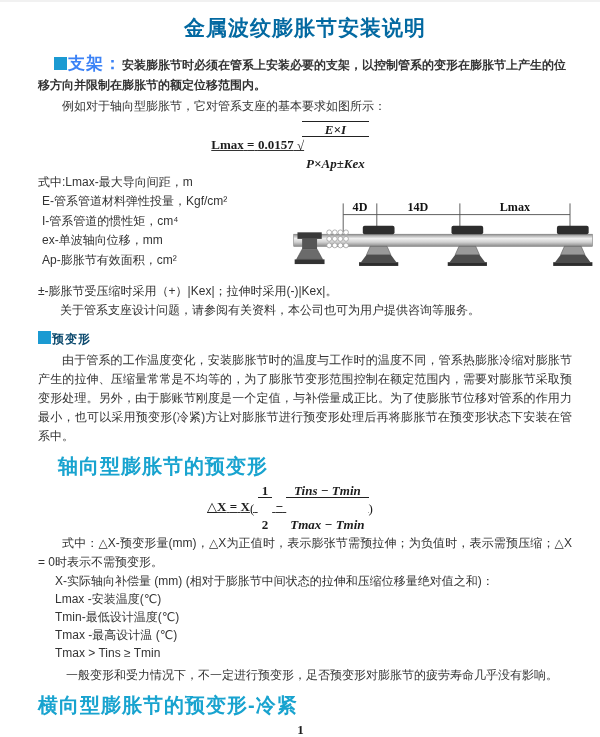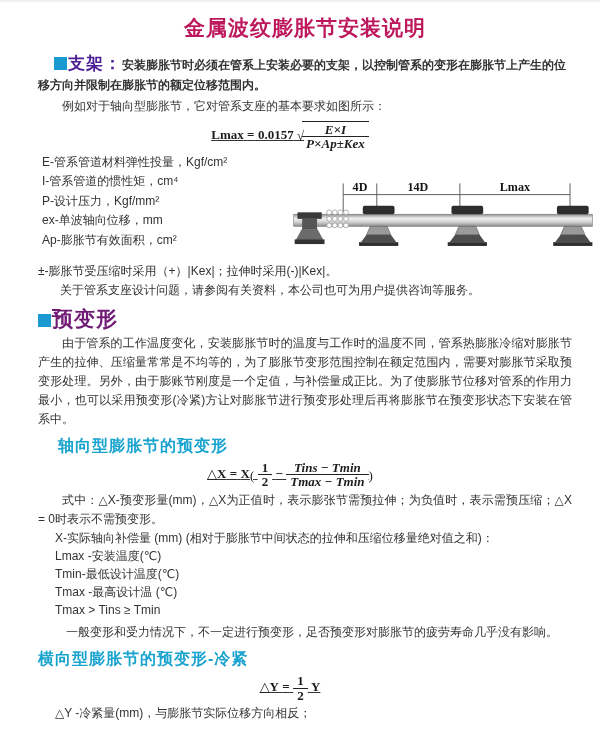--- a/index.html
+++ b/index.html
@@ -4,51 +4,51 @@
 <style>
   html,body{margin:0;padding:0;}
   body{
     width:600px;height:737px;box-sizing:border-box;overflow:hidden;
     background:#ffffff;border-top:2px solid #f1f1f1;
     font-family:"Liberation Sans","DejaVu Sans",sans-serif;
     color:#333;font-size:12px;
     padding:10px 28px 0 38px;
   }
   .title{
-    font-size:21px;font-weight:bold;color:#be185d;text-align:center;
+    font-size:21px;font-weight:bold;color:#0369a1;text-align:center;
     margin:2px 0 12px 0;letter-spacing:1px;
   }
   .support-para{margin:0;line-height:19.5px;font-weight:bold;color:#333;text-indent:16px;}
   .sec-marker{display:inline-block;width:13px;height:13px;background:#1b9ad2;vertical-align:-1px;margin-right:1px;}
-  .sec-label{color:#4c1d95;font-size:17px;font-weight:bold;letter-spacing:1px;}
+  .sec-label{color:#3b82f6;font-size:17px;font-weight:bold;letter-spacing:1px;}
   .example-line{margin:2px 0 0 0;line-height:19.5px;text-indent:24px;}
 
   .math{font-family:"Liberation Serif","DejaVu Serif",serif;font-weight:bold;color:#1d1d1d;}
   .formula-row{text-align:center;margin:4px 30px 2px 0;text-decoration:underline;}
   .formula-row .math{font-size:13px;}
   .mvar{font-style:italic;}
   .frac{display:inline-block;vertical-align:middle;text-align:center;line-height:1.05;font-size:12px;}
   .frac .fn{display:block;padding:0 4px;border-bottom:1px solid #222;text-align:center;}
-  .frac .fd{display:block;padding:0 4px;}
+  .frac .fd{display:block;padding:0 4px;margin-top:20px;}
   .sqrt-sign{font-size:27px;font-weight:400;line-height:0.9;vertical-align:middle;margin-right:-2px;}
   .radicand{border-top:1.5px solid #222;padding-top:1px;}
   .paren{font-size:22px;font-weight:400;vertical-align:middle;line-height:1;}
 
   .defs-row{display:flex;align-items:flex-start;margin-top:2px;}
   .defs-col{width:252px;flex:none;}
   .def-line{line-height:19.5px;white-space:nowrap;}
   .def-ind{margin-left:4px;}
   .diagram-wrap{flex:1;margin-top:22px;}
   .note-line{line-height:19.5px;}
   .note-indent{text-indent:22px;}
 
   .sec2-head{margin:8px 0 2px 0;line-height:20px;}
-  .sec2-label{color:#701a75;font-size:21px;font-weight:bold;letter-spacing:1px;}
+  .sec2-label{color:#0c4a6e;font-size:12px;font-weight:bold;letter-spacing:1px;}
   .body-para{margin:0;line-height:19px;text-indent:24px;text-align:justify;}
-  .sub-head{color:#18a3cf;font-size:16px;font-weight:bold;margin:7px 0 2px 20px;letter-spacing:1px;}
+  .sub-head{color:#18a3cf;font-size:20px;font-weight:bold;margin:7px 0 2px 20px;letter-spacing:1px;}
   .sub-head2{margin-left:0;}
   .explain-para{margin:2px 0 0 0;line-height:19px;text-indent:24px;text-align:justify;}
   .t-item{line-height:18px;margin-left:17px;white-space:nowrap;}
   .note-para{margin:4px;line-height:19px;text-indent:24px;}
   .last-line{margin-left:17px;line-height:19px;}
   svg text{font-family:"Liberation Serif","DejaVu Serif",serif;font-weight:bold;fill:#141414;}
 </style>
 </head>
 <body>
 
@@ -60,23 +60,23 @@
 
 <div class="formula-row">
   <span class="math">Lmax</span>
   <span class="math">=</span>
   <span class="math">0.0157</span>
   <span class="math sqrt-sign">√</span><span class="frac radicand math mvar"><span class="fn">E×I</span><span class="fd">P×Ap±Kex</span></span>
 </div>
 
 <div class="defs-row">
   <div class="defs-col">
+    <div class="def-line">式中:Lmax-最大导向间距，m</div>
     <div class="def-line def-ind">E-管系管道材料弹性投量，Kgf/cm²</div>
     <div class="def-line def-ind">I-管系管道的惯性矩，cm⁴</div>
-    <div class="def-line def-ind">P-设计压力，Kgf/mm²</div>
     <div class="def-line def-ind">ex-单波轴向位移，mm</div>
     <div class="def-line def-ind">Ap-膨胀节有效面积，cm²</div>
   </div>
   <div class="diagram-wrap">
     <svg width="308" height="84" viewBox="0 0 330 90">
       <defs>
         <linearGradient id="pipeGrad" x1="0" y1="0" x2="0" y2="1">
           <stop offset="0" stop-color="#8f8f8f"></stop>
           <stop offset="0.35" stop-color="#efefef"></stop>
           <stop offset="0.65" stop-color="#d2d2d2"></stop>

